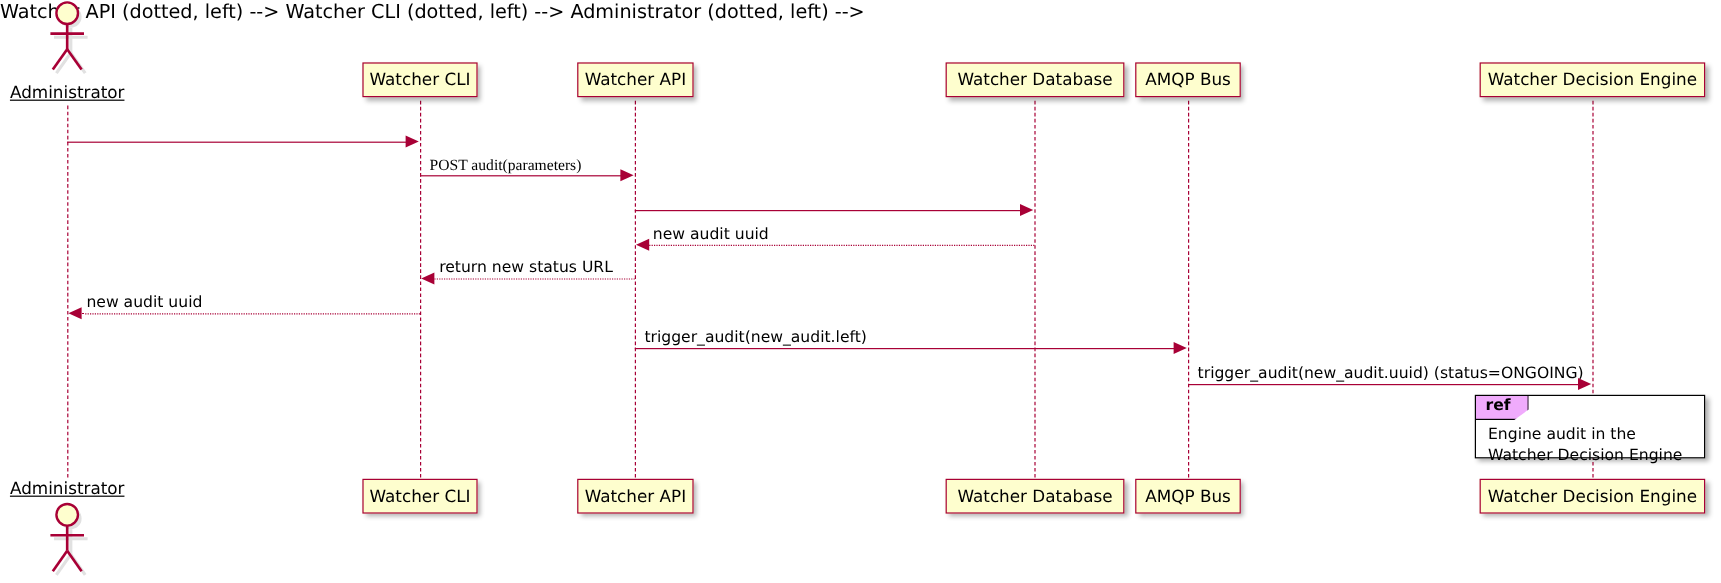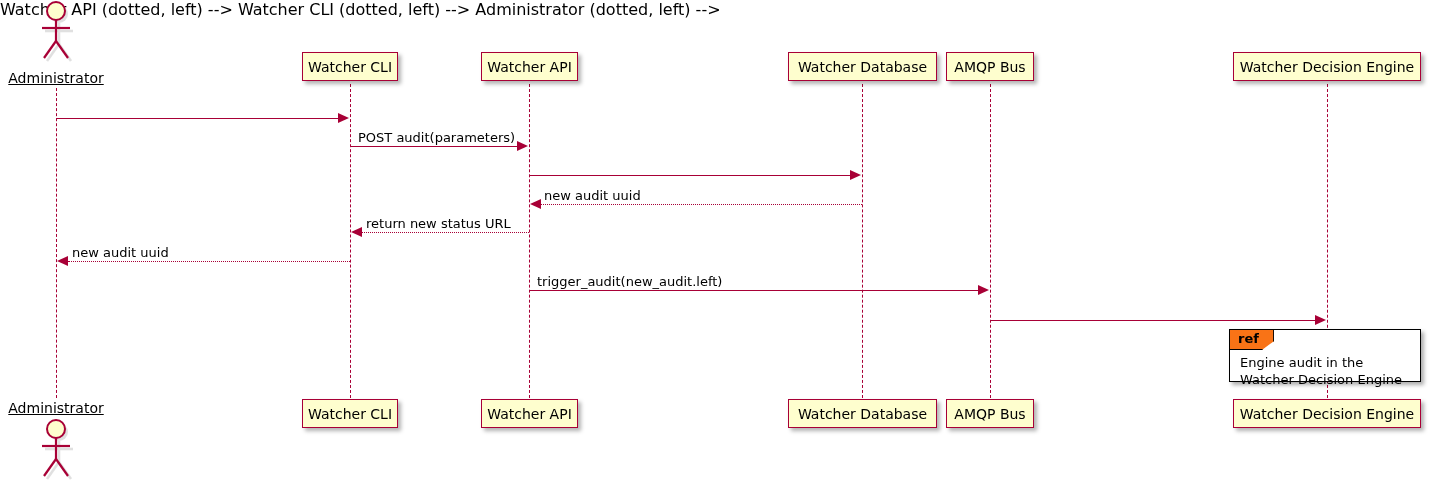--- a/index.html
+++ b/index.html
@@ -83,21 +83,21 @@
     position: absolute;
     background: #FFFFFF;
     border: 1.6px solid #000000;
     box-shadow: 3px 3px 4px rgba(0,0,0,0.32);
     box-sizing: border-box;
   }
   .ref-tab {
     position: absolute;
     left: 0;
     top: 0;
-    background: #f97316;
+    background: #f0abfc;
     border-right: 1.6px solid #000000;
     border-bottom: 1.6px solid #000000;
     font-size: 13px;
     font-weight: bold;
     color: #000000;
     padding: 2px 14px 3px 8px;
     line-height: 1.1;
     clip-path: polygon(0 0, 100% 0, 100% 55%, 72% 100%, 0 100%);
   }
   .ref-body {
@@ -159,21 +159,21 @@
     <span>Watcher Decision Engine</span>
   </div>
 
   
 
   
   <div class="msg-line" style="left:56px; top:118px; width:283px;"></div>
   <div class="arrow-head right" style="left:338px; top:113px;"></div>
 
   
-  <div class="msg-label" style="left:358px; top:131px;">POST audit(parameters)</div>
+  <div class="msg-label" style="left:358px; top:131px;font-family:Liberation Serif, serif;">POST audit(parameters)</div>
   <div class="msg-line" style="left:350px; top:146px; width:168px;"></div>
   <div class="arrow-head right" style="left:517px; top:141px;"></div>
 
   
   <div class="msg-line" style="left:529px; top:175px; width:322px;"></div>
   <div class="arrow-head right" style="left:850px; top:170px;"></div>
 
    Watcher API (dotted, left) --&gt;
   <div class="msg-label" style="left:544px; top:189px;">new audit uuid</div>
   <div class="msg-line dotted" style="left:541px; top:204px; width:321px;"></div>
@@ -188,20 +188,21 @@
   <div class="msg-label" style="left:72px; top:246px;">new audit uuid</div>
   <div class="msg-line dotted" style="left:68px; top:261px; width:282px;"></div>
   <div class="arrow-head left" style="left:57px; top:256px;"></div>
 
   
   <div class="msg-label" style="left:537px; top:275px;">trigger_audit(new_audit.left)</div>
   <div class="msg-line" style="left:529px; top:290px; width:450px;"></div>
   <div class="arrow-head right" style="left:978px; top:285px;"></div>
 
   
+  <div class="msg-label" style="left:998px; top:305px;">trigger_audit(new_audit.uuid) (status=ONGOING)</div>
   <div class="msg-line" style="left:990px; top:320px; width:326px;"></div>
   <div class="arrow-head right" style="left:1315px; top:315px;"></div>
 
   
   <div class="ref-box" style="left:1229px; top:329px; width:192px; height:53px;">
     <div class="ref-tab">ref</div>
     <div class="ref-body">Engine audit in the</div>
     <div class="ref-body" style="top:41px;">Watcher Decision Engine</div>
   </div>
 

